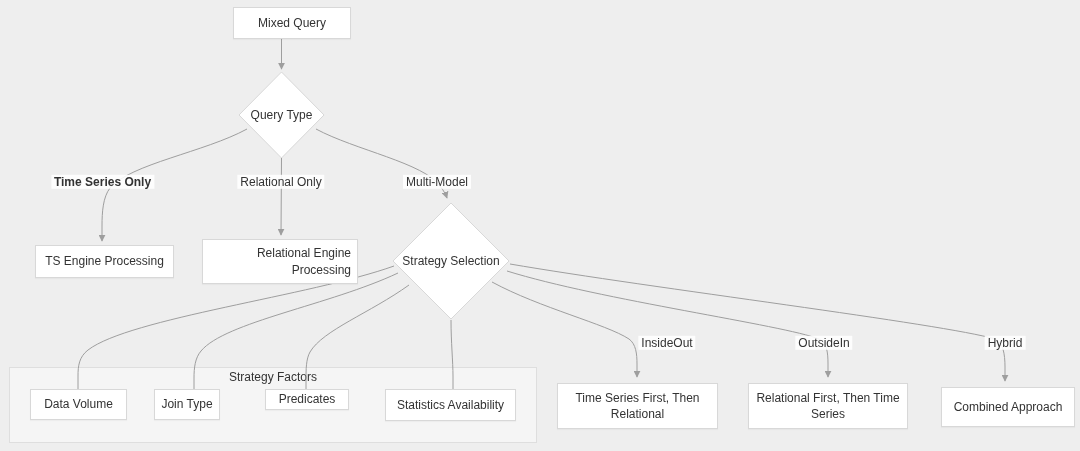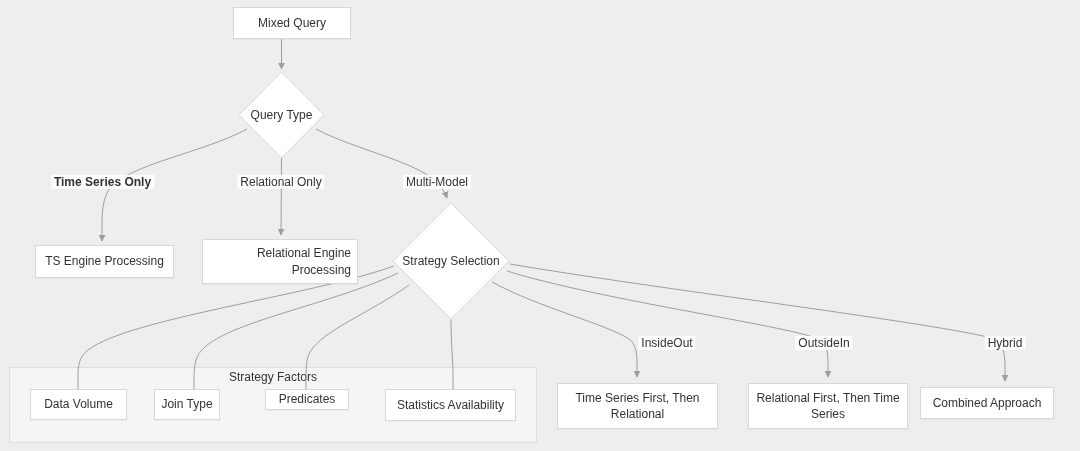--- a/index.html
+++ b/index.html
@@ -118,21 +118,21 @@
   </div>
 
   <div class="node" style="left:385px;top:389px;width:131px;height:32px;padding:2px 1px;">
     <span>Statistics Availability</span>
   </div>
 
   <div class="node" style="left:748px;top:383px;width:160px;height:46px;">
     <span>Relational First, Then Time Series</span>
   </div>
 
-  <div class="node" style="left:920px;top:387px;width:134px;height:32px;">
+  <div class="node" style="left:941px;top:387px;width:134px;height:40px;">
     <span>Combined Approach</span>
   </div>
 
   <div class="diamond-label" style="left:281.5px;top:115px;">Query Type</div>
   <div class="diamond-label" style="left:451px;top:261px;">Strategy Selection</div>
 
   <div class="edge-label" style="left:102.5px;top:181.5px;font-weight:bold;">Time Series Only</div>
   <div class="edge-label" style="left:281px;top:181.5px;">Relational Only</div>
   <div class="edge-label" style="left:437px;top:181.5px;">Multi-Model</div>
   <div class="edge-label" style="left:637px;top:343px;margin-left:30px;">InsideOut</div>

